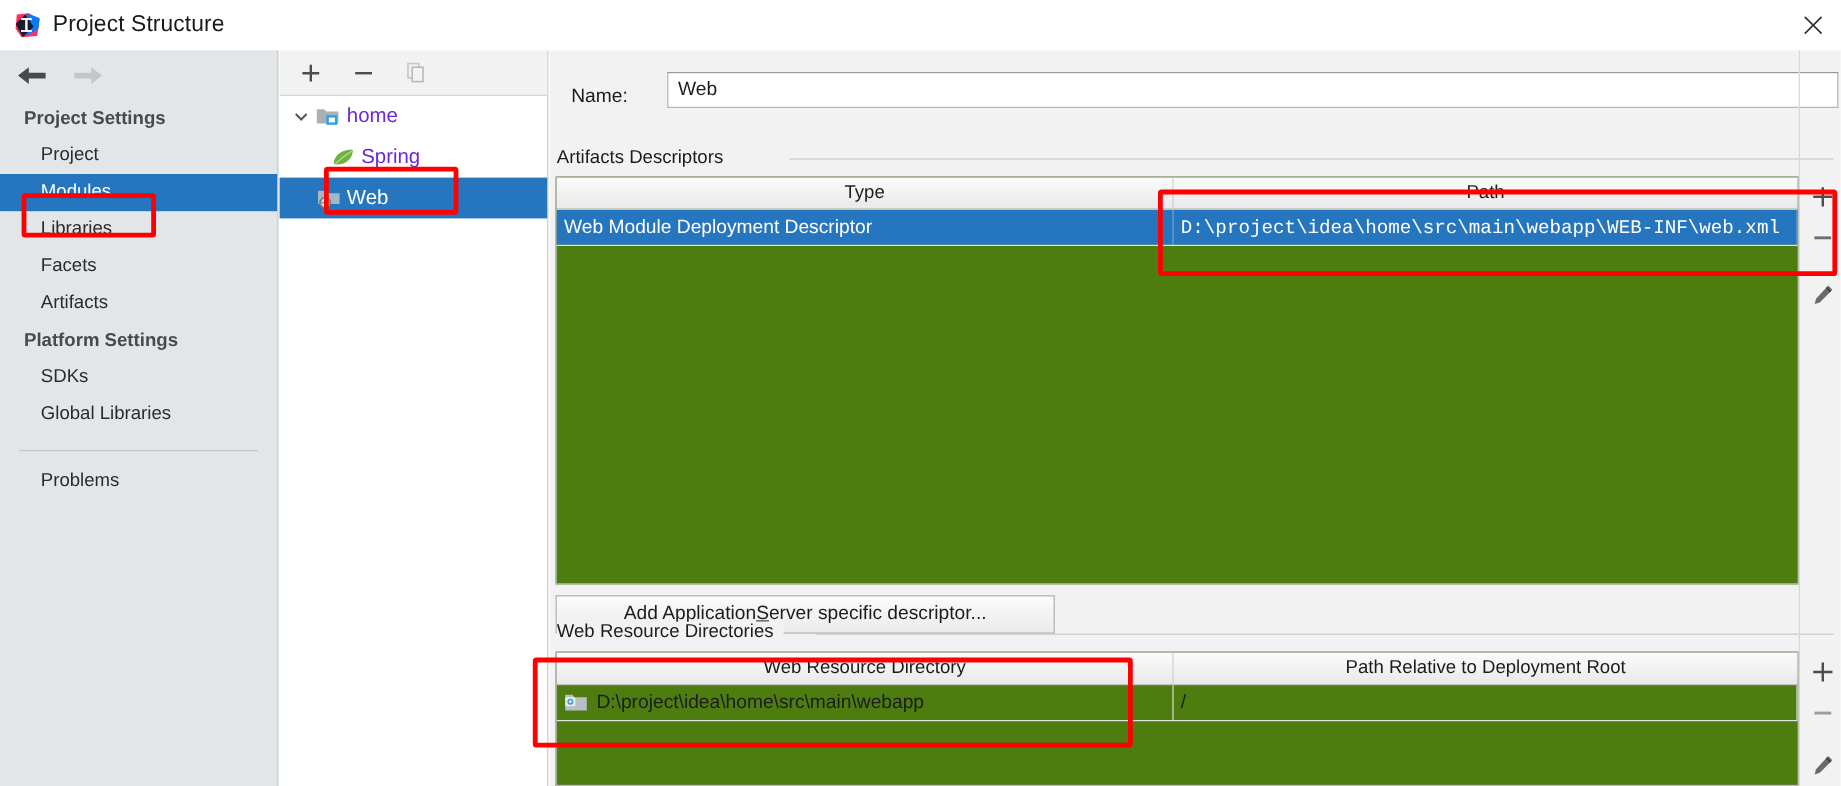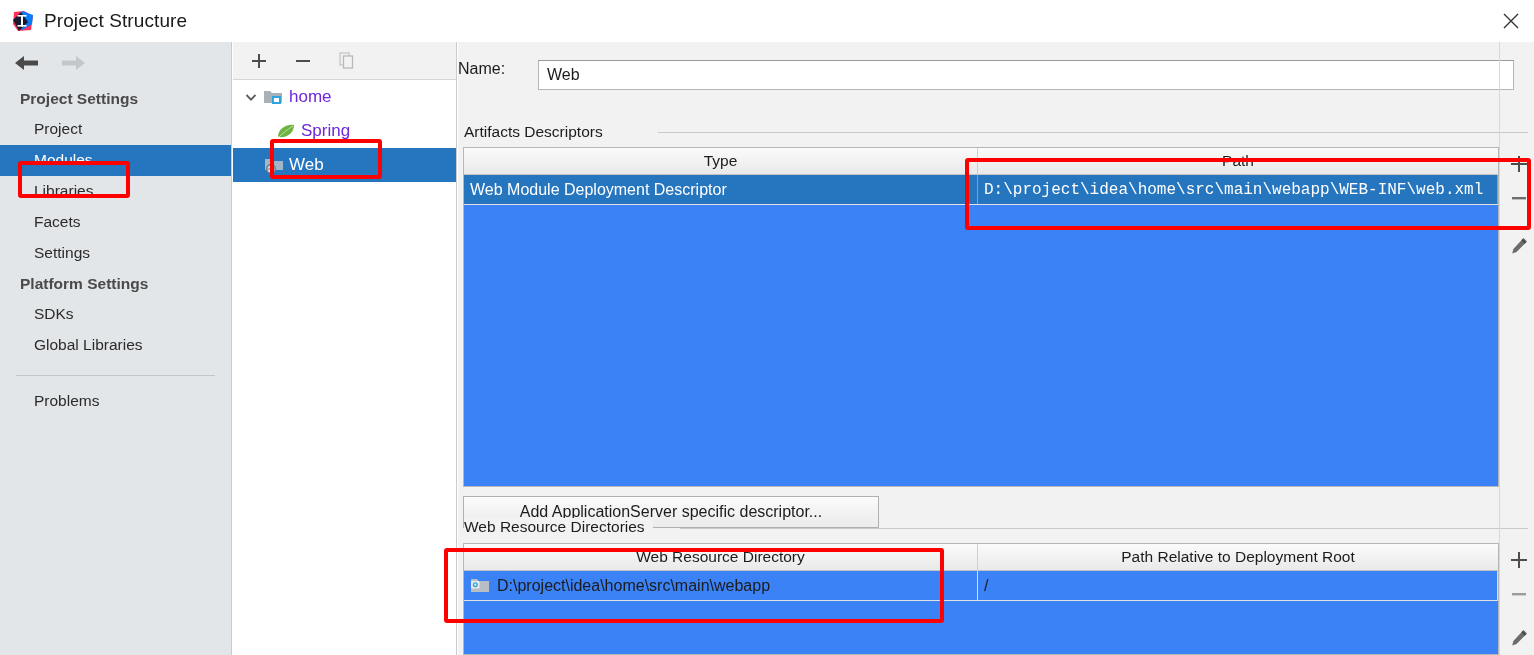--- a/index.html
+++ b/index.html
@@ -79,42 +79,42 @@
   .tree-row.selected { background: #2675bf; color: #ffffff; }
   .tw { width: 24px; display:flex; align-items:center; justify-content:center; flex:none; }
   .ticon { width: 22px; height: 20px; position: relative; flex:none; margin-right: 4px; }
 
   
   .content {
     position: absolute; left: 458px; top: 42px; width: 1076px; height: 613px;
     background: #f2f2f2;
   }
   .name-row {
-    position: absolute; left: 0; top: 18px; display: flex; align-items: flex-start;
+    position: absolute; left: 18px; top: 18px; display: flex; align-items: flex-end;
   }
   .name-label { font-size: 16px; color: #1c1c1c; width: 80px; }
   .name-input {
     width: 976px; height: 30px; background: #ffffff;
     border: 1px solid #b4b4b4; border-top-color:#9a9a9a;
     font-size: 16px; color: #1c1c1c;
     padding: 0 8px; line-height: 28px;
     font-family: "Liberation Sans", sans-serif;
   }
 
   .group-label {
     position: absolute; font-size: 15.5px; color: #1c1c1c;
     background: #f2f2f2; padding-right: 8px;
   }
   .group-line {
     position: absolute; height: 1px; background: #c9c9c9;
   }
 
   
   .tbl {
-    position: absolute; background: #3b82f6;
+    position: absolute; background: #4d7c0f;
     border: 1px solid #b6b6b6;
   }
   .tbl-head {
     height: 27px; display: flex;
     background: linear-gradient(#fbfbfb, #e9e9e9);
     border-bottom: 1px solid #c4c4c4;
   }
   .th {
     display: flex; align-items: center; justify-content: center;
     font-size: 15.5px; color: #1c1c1c; position: relative;
@@ -196,21 +196,21 @@
         </svg>
       </div>
     </div>
 
     <div>
       <div class="sb-section">Project Settings</div>
       <div class="sb-item">Project</div>
       <div class="sb-item selected">Modules</div>
       <div class="sb-item">Libraries</div>
       <div class="sb-item">Facets</div>
-      <div class="sb-item">Settings</div>
+      <div class="sb-item">Artifacts</div>
     </div>
 
     <div>
       <div class="sb-section">Platform Settings</div>
       <div class="sb-item">SDKs</div>
       <div class="sb-item">Global Libraries</div>
     </div>
 
     <div class="sb-divider"></div>
     <div class="sb-item">Problems</div>

